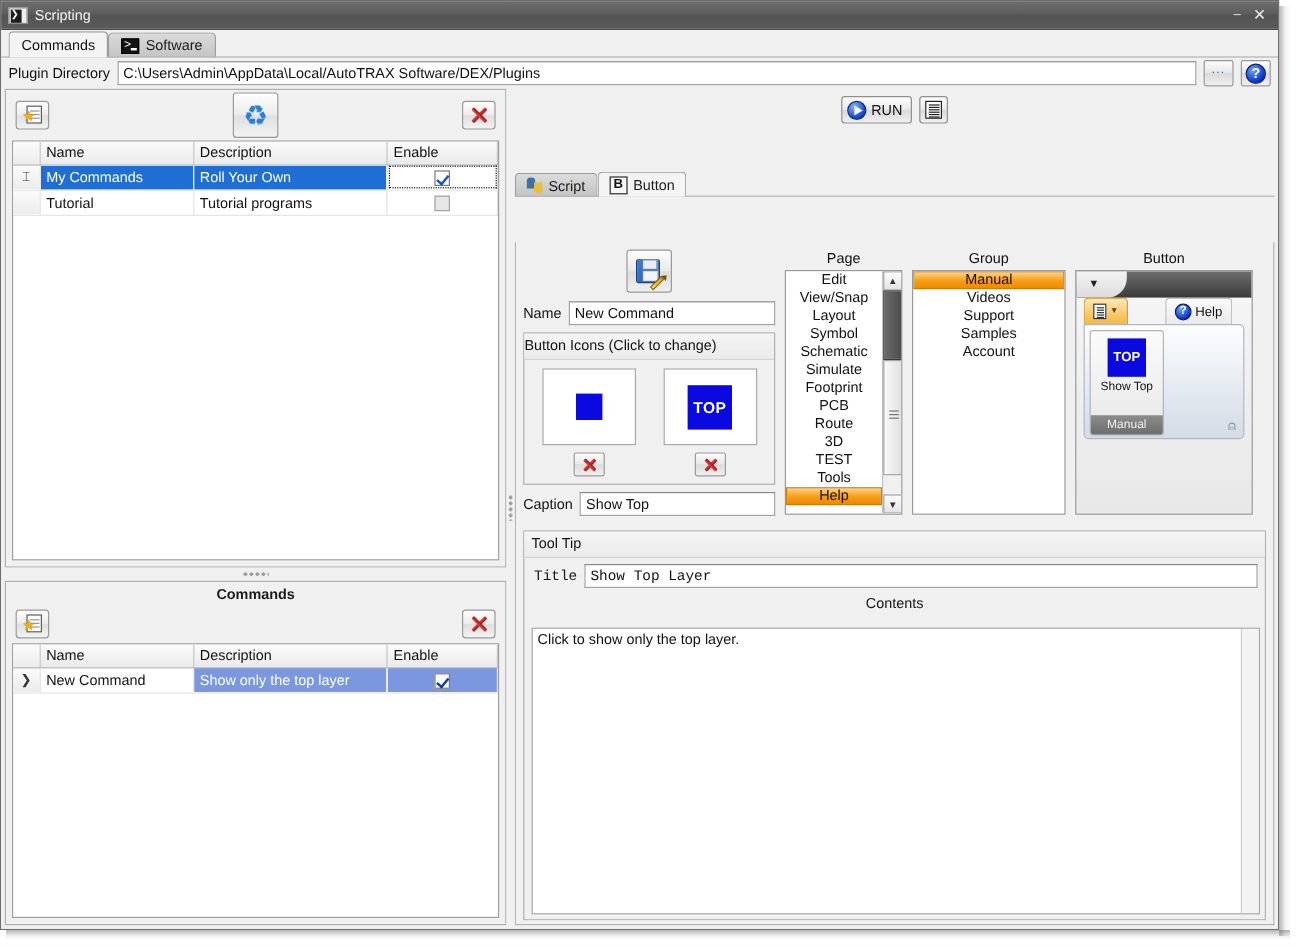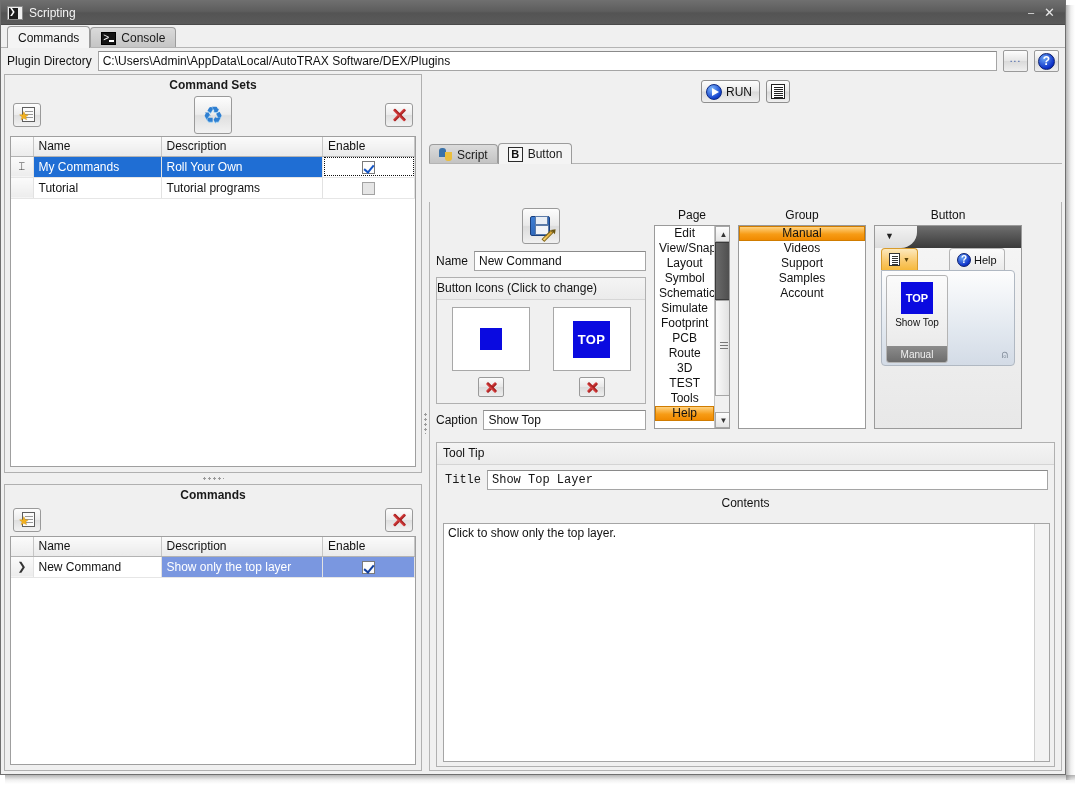--- a/index.html
+++ b/index.html
@@ -658,41 +658,40 @@
         <div class="win-btn">✕</div>
       </div>
     </div>
 
     <div class="toptabs">
       <div class="ttab active">
         <span>Commands</span>
       </div>
       <div class="ttab">
         <span class="console-icon"></span>
-        <span>Console</span>
+        <span>Software</span>
       </div>
     </div>
 
     <div class="plugin-row">
       <div class="plugin-label">Plugin Directory</div>
       <div class="plugin-input">C:\Users\Admin\AppData\Local/AutoTRAX Software/DEX/Plugins</div>
       <div class="btn-sq">
         <span class="dots">...</span>
       </div>
       <div class="btn-sq">
         <span class="help-circle">?</span>
       </div>
     </div>
 
     <div class="body">
 
       <div class="left-pane">
 
         <div class="gbox" style="flex:1 1 auto;">
-          <div class="gbox-title">Command Sets</div>
           <div class="toolrow">
             <div class="tbtn t28">
               <span class="ico-newitem">
                   <span class="pg"></span>
                   <span class="star">★</span>
                 </span>
             </div>
             <div style="flex:1 1 auto; display:flex; justify-content:center;">
               <div class="tbtn t38">
                 <span class="ico-recycle">♻</span>
@@ -851,21 +850,21 @@
                     </div>
                   </div>
                 </div>
               </div>
               <div class="field-row">
                 <span class="lbl">Caption</span>
                 <span class="txtin">Show Top</span>
               </div>
             </div>
 
-            <div class="listcol" style="width:76px;">
+            <div class="listcol" style="width:98px;">
               <div class="cap">Page</div>
               <div class="listbox" style="height:204px;">
                 <div class="items">
                   <div class="litem">Edit</div>
                   <div class="litem">View/Snap</div>
                   <div class="litem">Layout</div>
                   <div class="litem">Symbol</div>
                   <div class="litem">Schematic</div>
                   <div class="litem">Simulate</div>
                   <div class="litem">Footprint</div>

